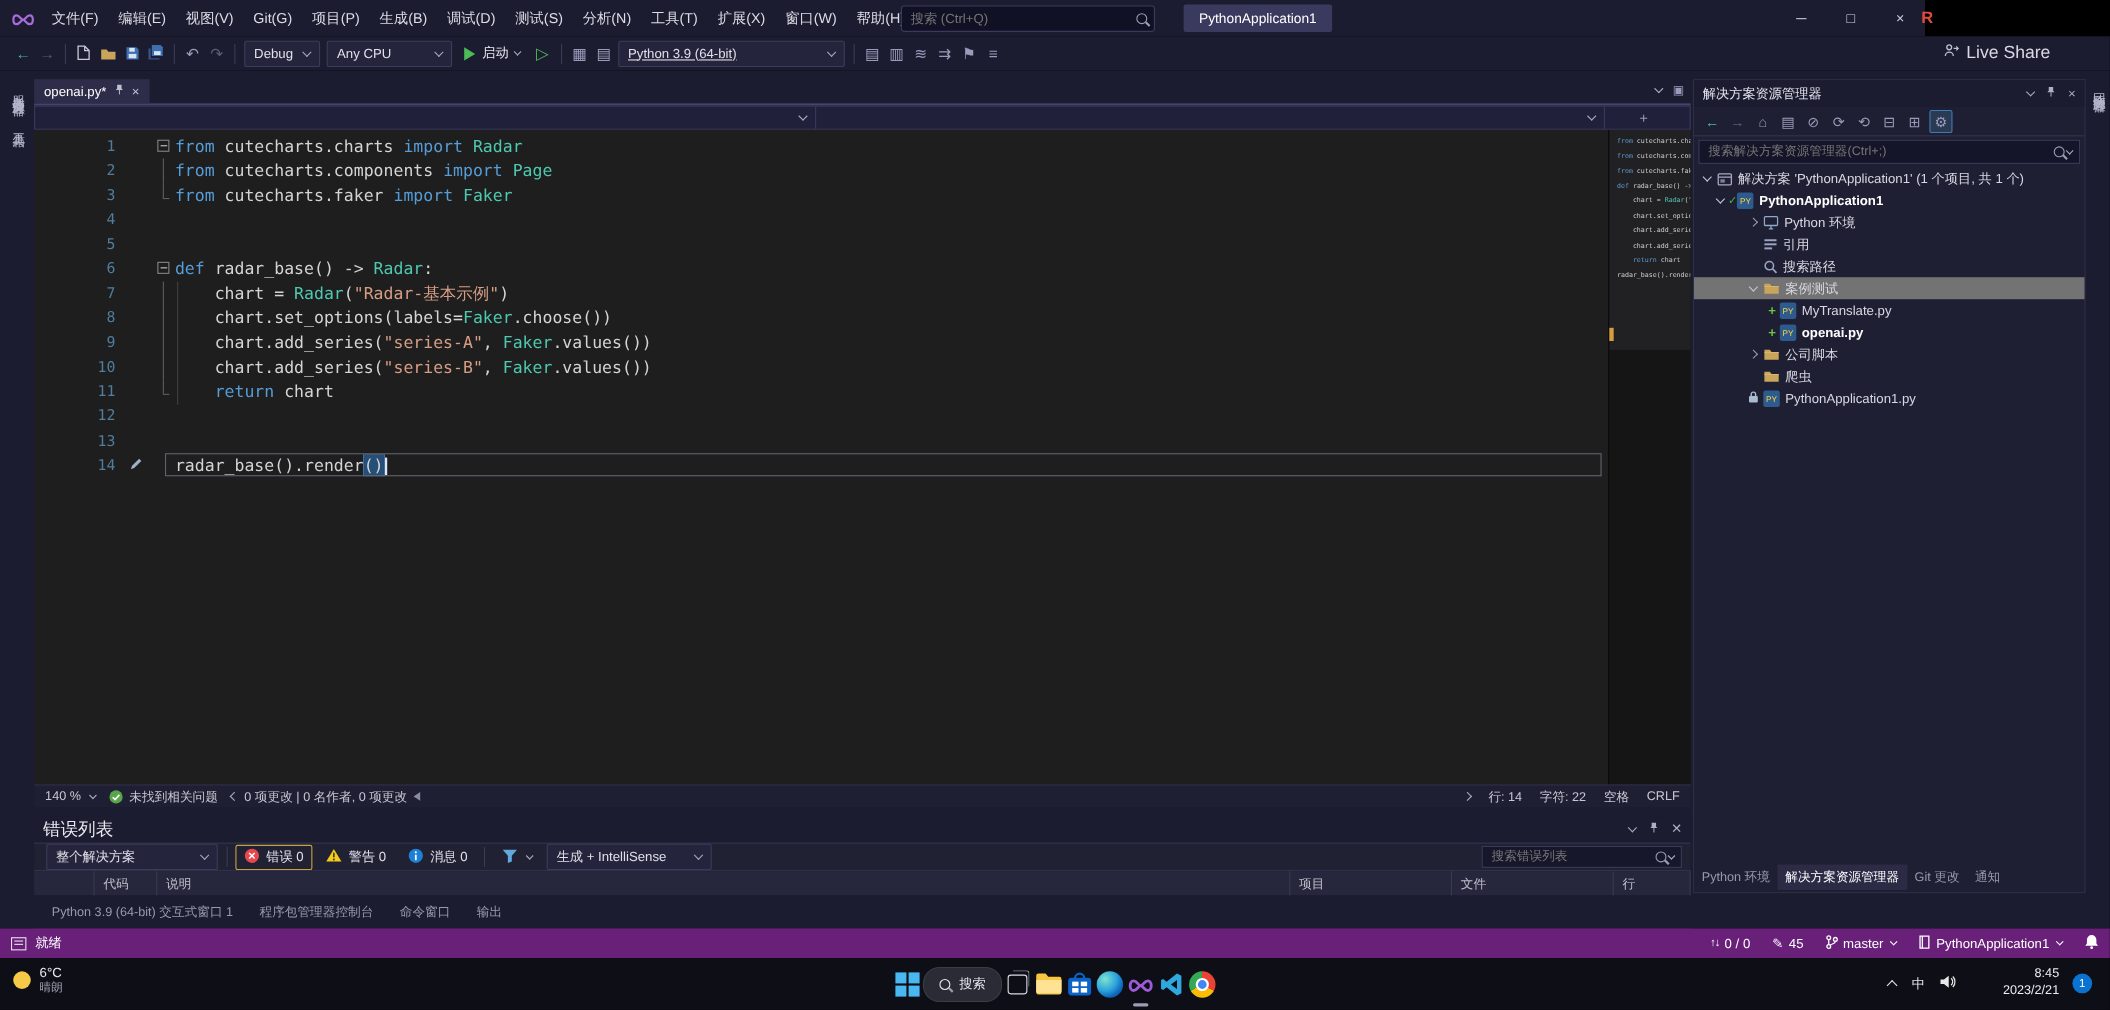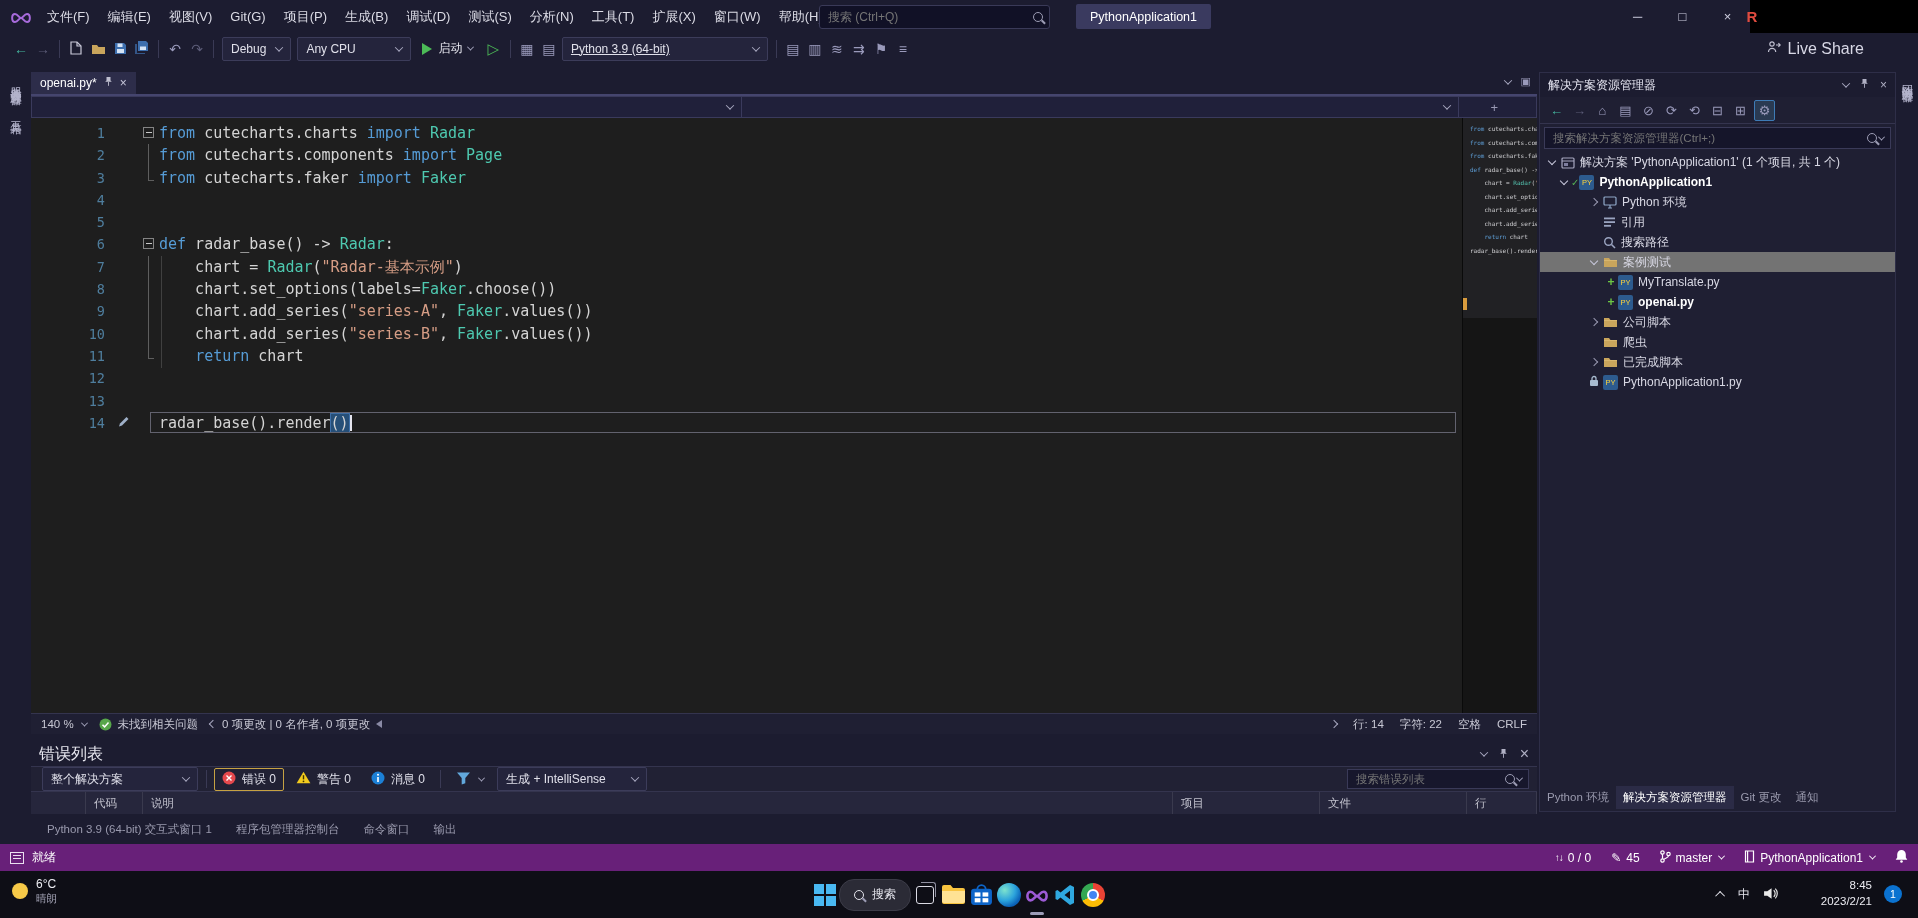--- a/index.html
+++ b/index.html
@@ -621,30 +621,20 @@
           </div>
           <div class="se-row" style="padding-left: 49px;">
             <span class="arr-sp"></span>
             <span class="tree-ic">
               <svg width="15" height="12" viewBox="0 0 15 12">
                 <path d="M1 2 h5 l1.5 2 h6.5 v7 h-13 z" fill="#C9A55C"></path>
                 <path d="M1 4.5 h13" stroke="#D8B66E" stroke-width="1"></path>
               </svg>
             </span>
             <span class="lbl">爬虫</span>
-          </div>
-          <div class="se-row" style="padding-left: 49px;">
-            <span class="arr closed"></span>
-            <span class="tree-ic">
-              <svg width="15" height="12" viewBox="0 0 15 12">
-                <path d="M1 2 h5 l1.5 2 h6.5 v7 h-13 z" fill="#C9A55C"></path>
-                <path d="M1 4.5 h13" stroke="#D8B66E" stroke-width="1"></path>
-              </svg>
-            </span>
-            <span class="lbl">已完成脚本</span>
           </div>
           <div class="se-row" style="padding-left: 49px;">
             <span style="width: 12px;"><svg width="10" height="12" viewBox="0 0 10 12">
                 <rect x="1" y="5" width="8" height="6" rx="1" fill="#A8BBD0"></rect>
                 <path d="M3 5 V3.5 a2 2 0 0 1 4 0 V5" fill="none" stroke="#A8BBD0" stroke-width="1.3"></path>
               </svg></span>
             <span class="py-badge">PY</span>
             <span class="lbl">PythonApplication1.py</span>
           </div>
         </div>

